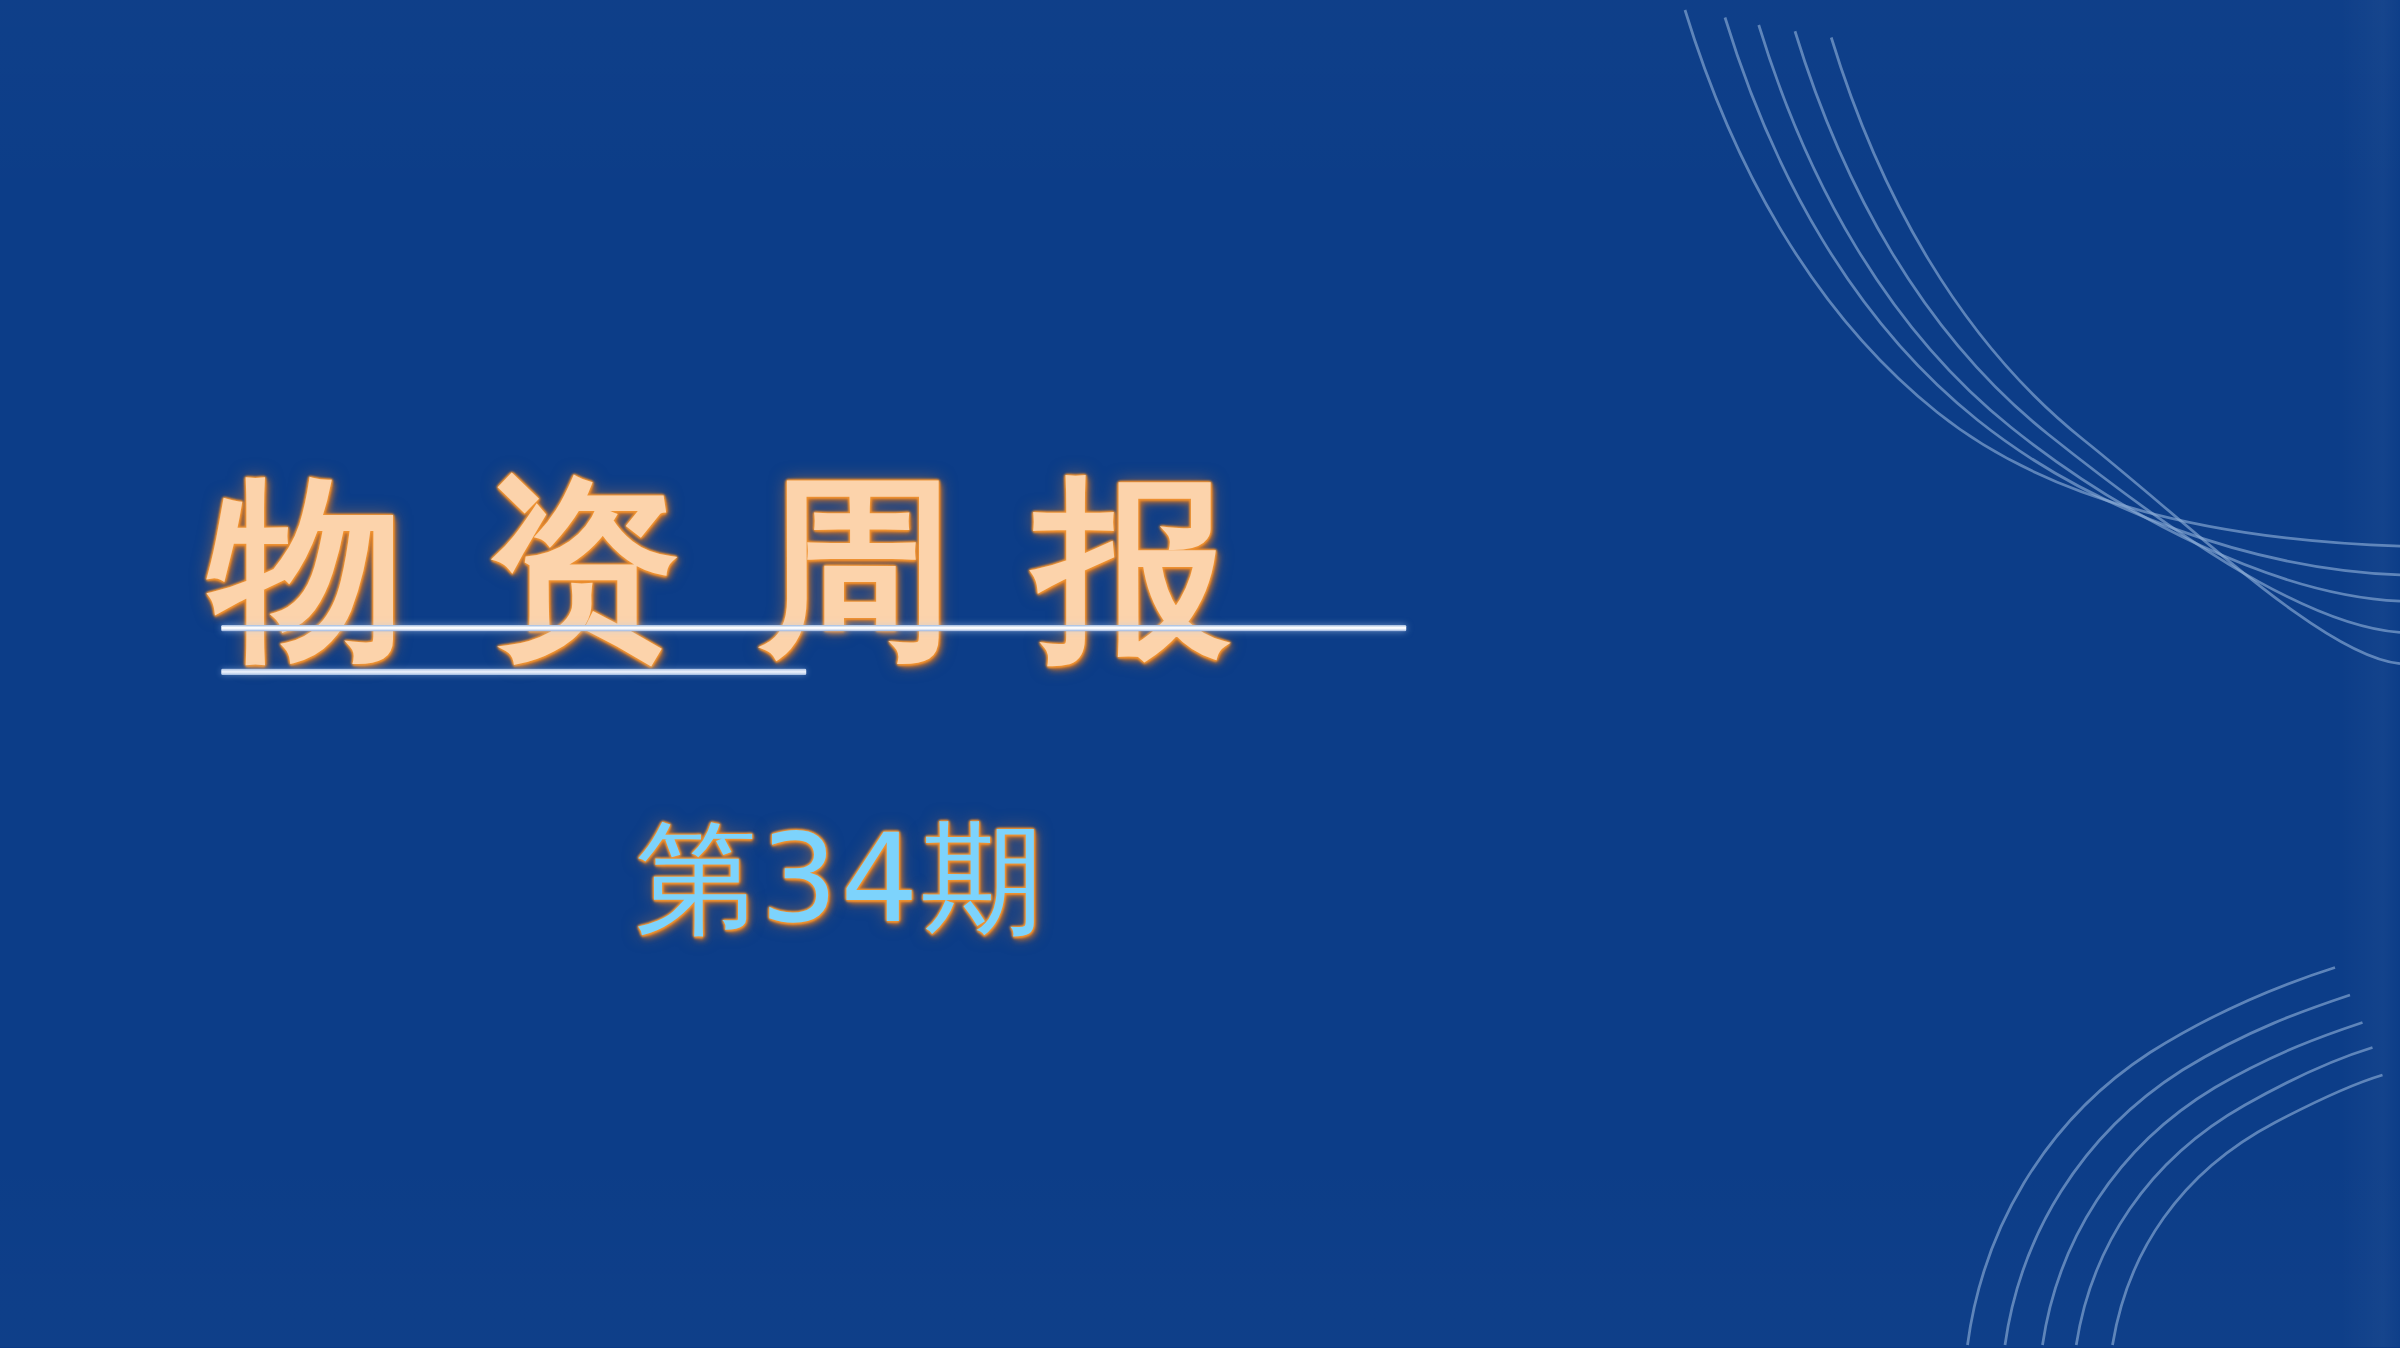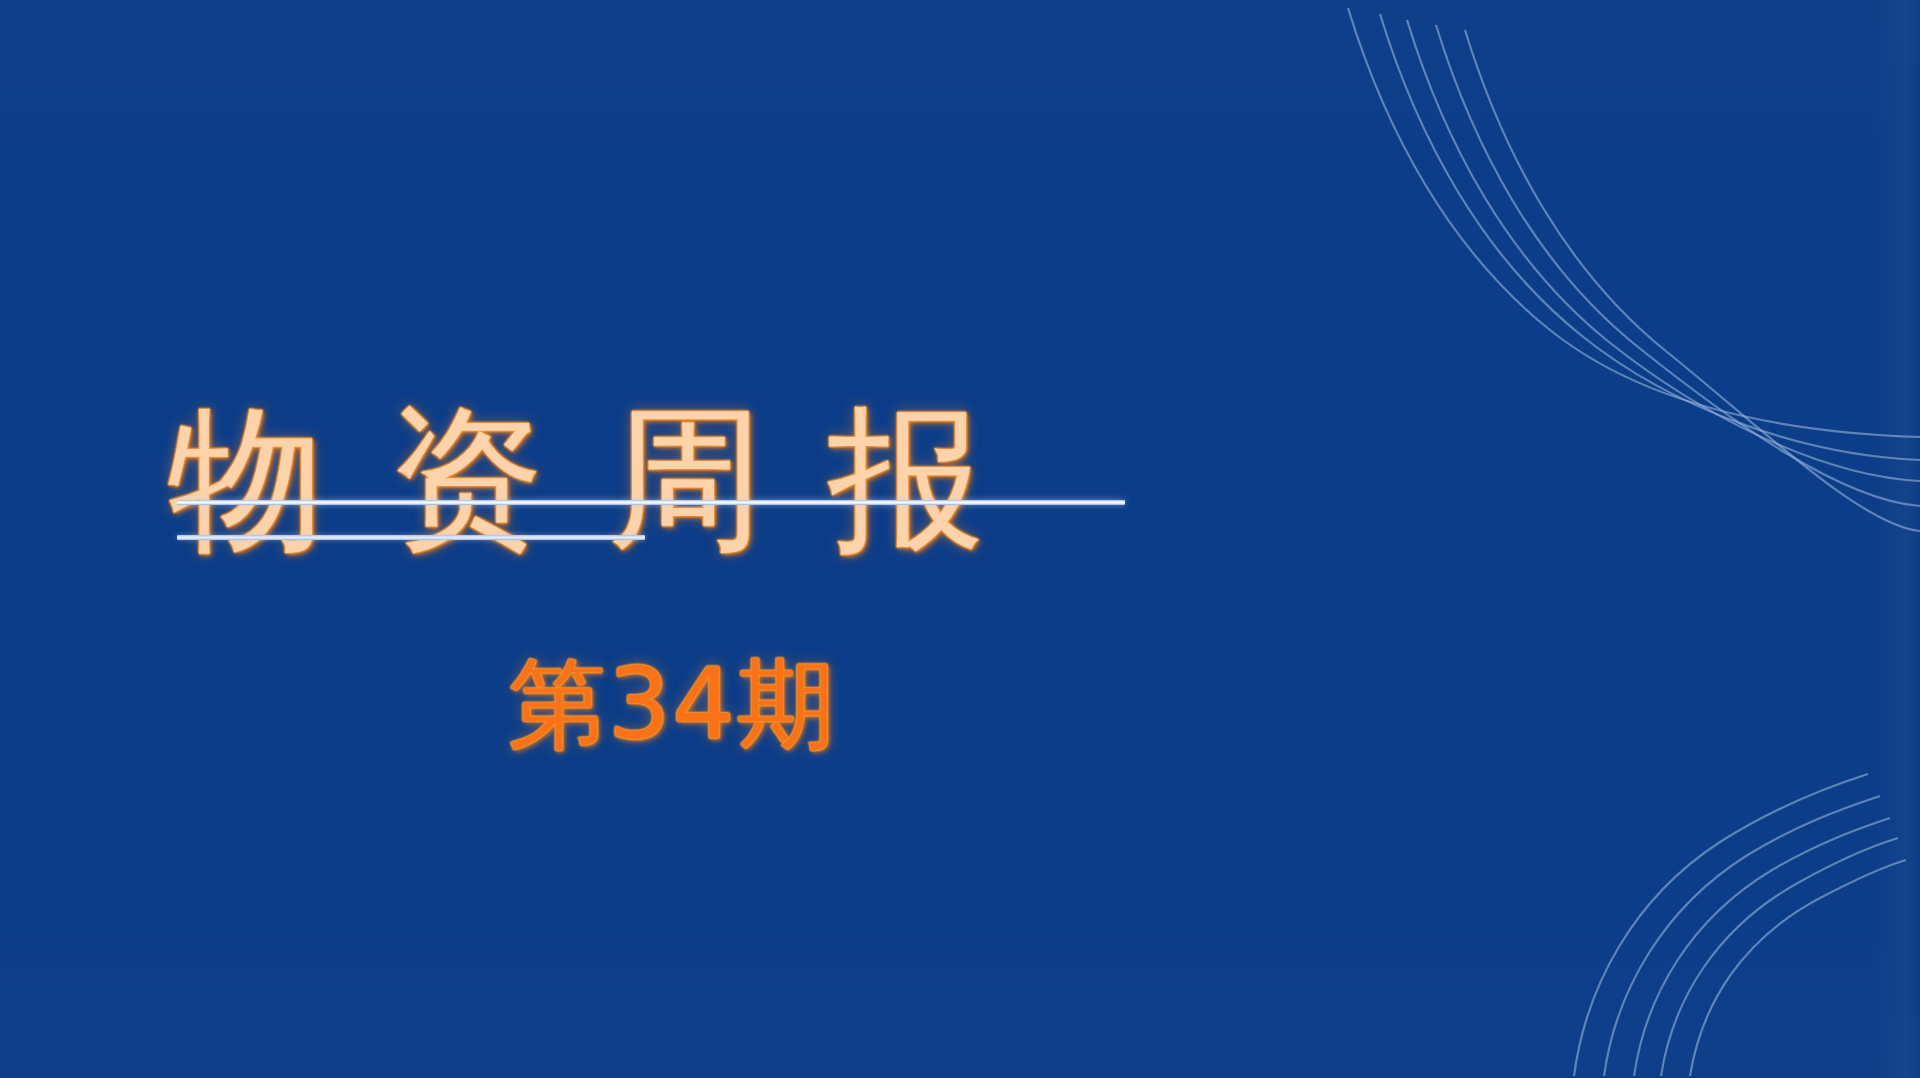--- a/index.html
+++ b/index.html
@@ -62,25 +62,25 @@
   #title-block {
     position: absolute;
     left: 0;
     top: 0;
     width: 1250px;
   }
 
   #main-title {
     position: absolute;
     left: 168px;
-    top: 296px;
+    top: 272px;
     font-size: 156px;
     line-height: 1;
     letter-spacing: 64px;
-    font-weight: 400;
+    font-weight: 700;
     color: #fcd3ab;
     white-space: nowrap;
     text-shadow:
        0 0 2px #f09a3e,
        1px 0 2px #ef8f2c,
       -1px 0 2px #ef8f2c,
        0 1px 2px #ef8f2c,
        0 -1px 2px #ef8f2c,
        2px 2px 5px rgba(232,120,24,0.85),
        0 0 14px rgba(240,140,50,0.50);
@@ -107,21 +107,21 @@
   }
 
   #issue-label {
     position: absolute;
     left: 508px;
     top: 655px;
     font-size: 98px;
     line-height: 1;
     font-weight: 500;
     letter-spacing: 2px;
-    color: #f97316;
+    color: #7dd3fc;
     white-space: nowrap;
     text-shadow:
        0 0 2px #f09a3e,
        1px 0 2px #ef8f2c,
       -1px 0 2px #ef8f2c,
        0 1px 2px #ef8f2c,
        0 -1px 2px #ef8f2c,
        2px 2px 5px rgba(232,120,24,0.85),
        0 0 14px rgba(240,140,50,0.50);
     text-align: center;

